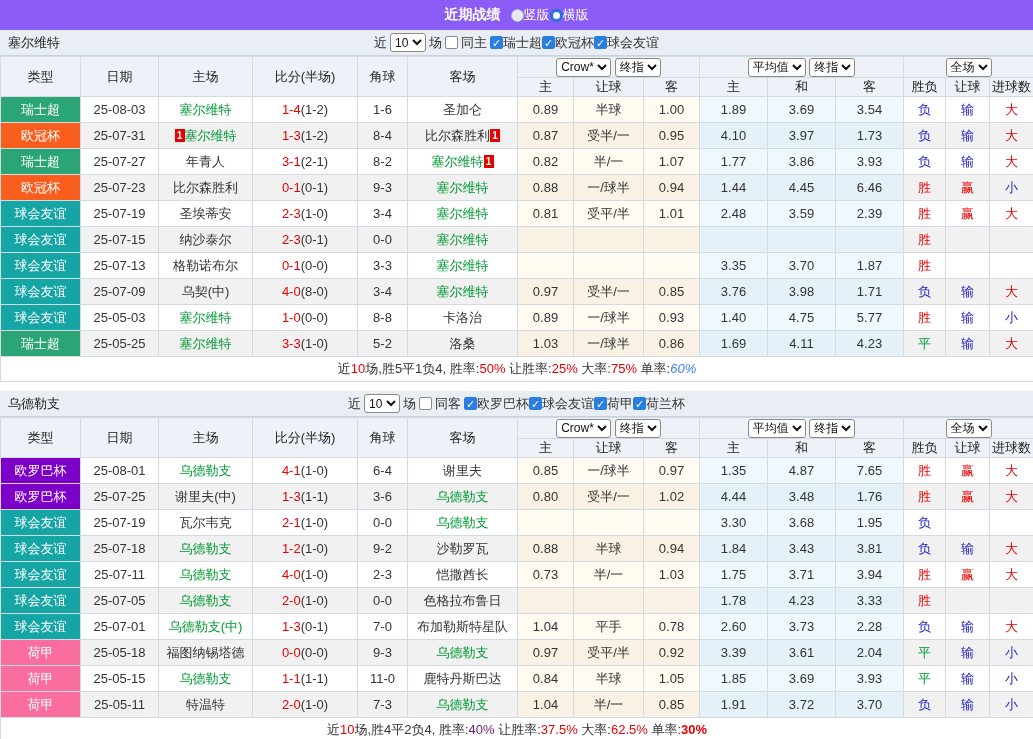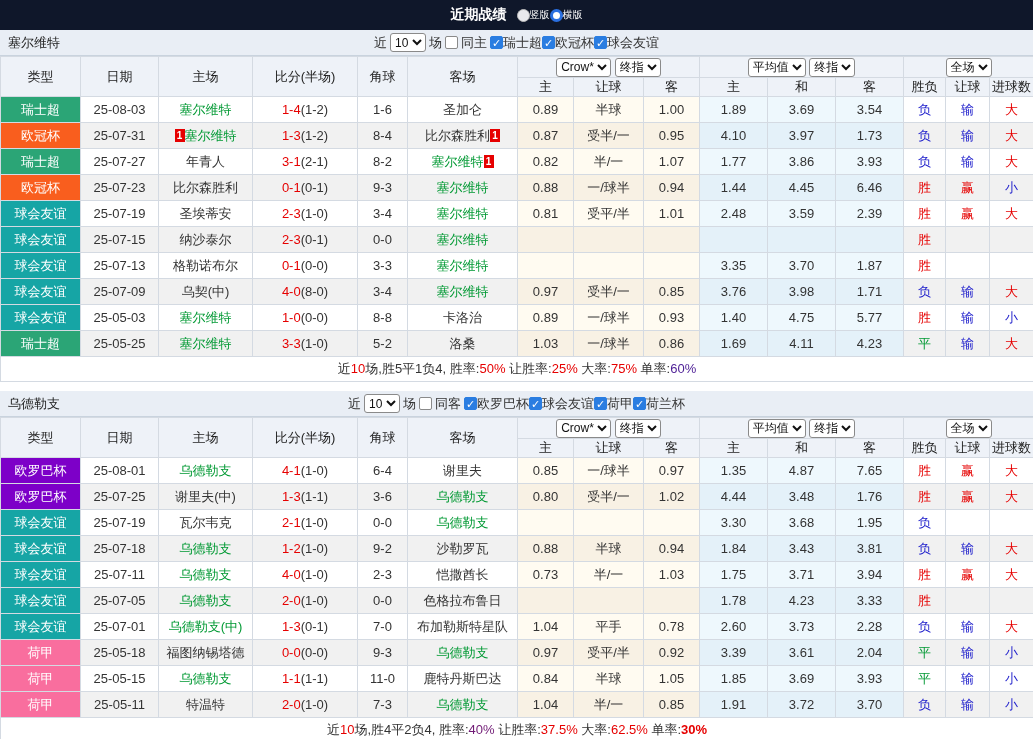--- a/index.html
+++ b/index.html
@@ -3,25 +3,25 @@
 <meta charset="utf-8">
 <style>
   * { box-sizing: border-box; }
   body {
     margin: 0; width: 1033px; height: 739px; overflow: hidden;
     background: #fff; color: #333;
     font-family: "Liberation Sans", "DejaVu Sans", sans-serif;
     font-size: 13px;
   }
   .titlebar {
-    height: 30px; background: #0f172a; color: #fff;
+    height: 30px; background: #8b5cf6; color: #fff;
     display: flex; align-items: center; justify-content: center; gap: 10px;
     font-size: 14px; font-weight: bold;
   }
-  .radio-group { display: flex; align-items: center; font-size: 10px; font-weight: normal; }
+  .radio-group { display: flex; align-items: center; font-size: 13px; font-weight: normal; }
   .radio { width: 13px; height: 13px; border-radius: 50%; background: #e9e9ed; display: inline-block; border: 1px solid #bbb; }
   .radio.sel { background: #fff; border: 3px solid #2a6fe0; }
   .section-head {
     height: 26px; background: #e9eef5; position: relative;
     display: flex; align-items: center; border-bottom: 1px solid #c9d3de;
   }
   .team-name { position: absolute; left: 8px; color: #222; }
   .filterbar { margin: 0 auto; display: flex; align-items: center; gap: 3px; }
   select {
     font-size: 12px; height: 19px; border: 1px solid #8a8a8a; border-radius: 3px;
@@ -313,21 +313,21 @@
             <td class="avg">1.69</td>
             <td class="avg">4.11</td>
             <td class="avg">4.23</td>
             <td style="color: rgb(0, 153, 51);">平</td>
             <td style="color: rgb(34, 34, 204);">输</td>
             <td style="color: rgb(230, 0, 0);">大</td>
           </tr>
         </tbody>
       <tfoot>
         <tr>
-            <td colspan="15" class="summary"><span>近</span><span style="color: rgb(230, 0, 0);">10</span><span>场,胜5平1负4, 胜率:</span><span style="color: rgb(230, 0, 0);">50%</span><span> 让胜率:</span><span style="color: rgb(230, 0, 0);">25%</span><span> 大率:</span><span style="color: rgb(230, 0, 0);">75%</span><span> 单率:</span><span style="color: #4c1d95;">60%</span></td>
+            <td colspan="15" class="summary"><span>近</span><span style="color: rgb(230, 0, 0);">10</span><span>场,胜5平1负4, 胜率:</span><span style="color: rgb(230, 0, 0);">50%</span><span> 让胜率:</span><span style="color: rgb(230, 0, 0);">25%</span><span> 大率:</span><span style="color: rgb(230, 0, 0);">75%</span><span> 单率:</span><span style="color: #3b82f6; font-style: italic;">60%</span></td>
           </tr>
       </tfoot>
     </table>
   </div>
 
   <div class="gap"></div>
     <div class="section">
     <div class="section-head">
       <span class="team-name">乌德勒支</span>
       <span class="filterbar">

